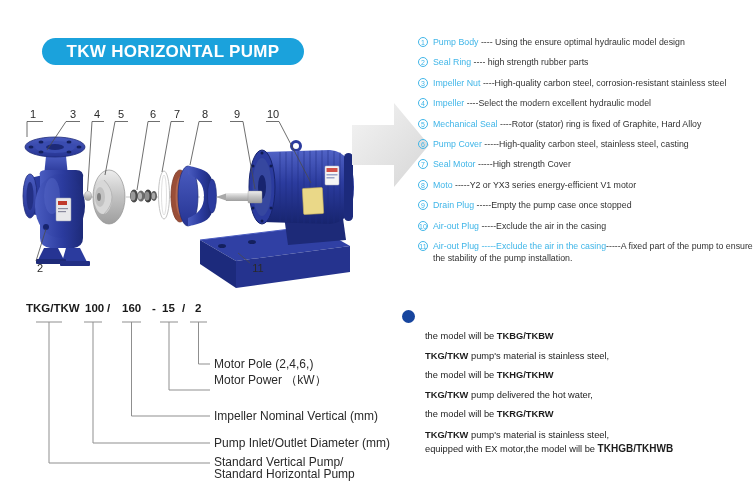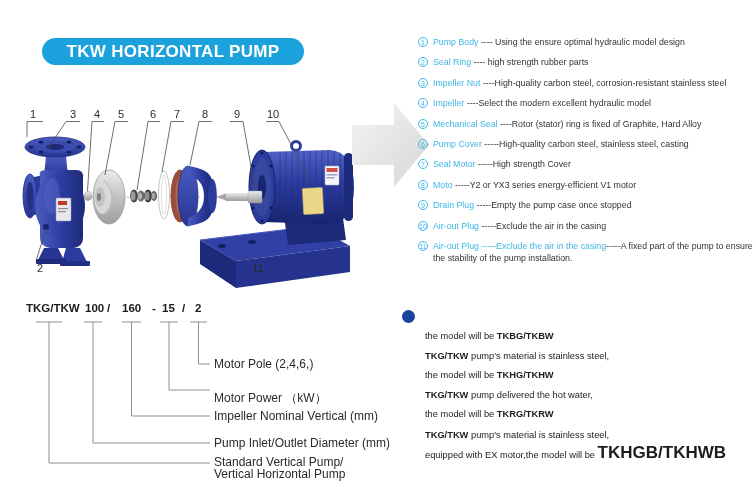--- a/index.html
+++ b/index.html
@@ -26,21 +26,21 @@
   
   .codepart{position:absolute;font-weight:bold;font-size:11.5px;color:#1a1a1a;top:302px;}
   .tree-svg{position:absolute;left:25px;top:315px;}
   .clabel{position:absolute;font-size:12px;color:#2a2a2a;left:214px;line-height:11.5px;}
 
   
   .notes{position:absolute;left:400px;top:304px;width:356px;height:170px;}
   .nbullet{position:absolute;left:2px;top:6px;width:13px;height:13px;border-radius:50%;background:#17459e;}
   .nline{position:absolute;left:25px;font-size:9.3px;color:#1c1c1c;white-space:nowrap;}
   .nline b{font-weight:bold;}
-  .nline.big-tail b.tail{font-size:17px;}
+  .nline.big-tail b.tail{font-size:10px;}
 </style>
 </head>
 <body>
 
 <div class="page">
 
   <div class="banner">
     <span>TKW HORIZONTAL PUMP</span>
   </div>
 
@@ -274,26 +274,26 @@
         <polyline points="122,322 141,322"></polyline>
           <polyline points="131.5,322 131.5,416 210,416"></polyline>
         <polyline points="160,322 178,322"></polyline>
           <polyline points="169,322 169,390 210,390"></polyline>
         <polyline points="190,322 207,322"></polyline>
           <polyline points="198.5,322 198.5,364 210,364"></polyline>
       </g>
     </svg>
 
     <div class="clabel" style="top:359px">Motor Pole (2,4,6,)</div>
-    <div class="clabel" style="top:393px">Motor Power （kW）</div>
+    <div class="clabel" style="top:375px">Motor Power （kW）</div>
     <div class="clabel" style="top:411px">Impeller Nominal Vertical (mm)</div>
     <div class="clabel" style="top:438px">Pump Inlet/Outlet Diameter (mm)</div>
     <div class="clabel" style="top:457px">
       <span>Standard Vertical Pump/</span><br>
-      <span>Vertical Horizontal Pump</span>
+      <span>Standard Horizontal Pump</span>
     </div>
   </div>
 
   <div class="notes">
     <div class="nbullet"></div>
     <div class="nline" style="top:27px"><b></b><span>the model will be </span><b class="tail">TKBG/TKBW</b></div>
     <div class="nline" style="top:47px"><b>TKG/TKW</b><span> pump's material is stainless steel,</span><b class="tail"></b></div>
     <div class="nline" style="top:66px"><b></b><span>the model will be </span><b class="tail">TKHG/TKHW</b></div>
     <div class="nline" style="top:86px"><b>TKG/TKW</b><span> pump delivered the hot water,</span><b class="tail"></b></div>
     <div class="nline" style="top:105px"><b></b><span>the model will be </span><b class="tail">TKRG/TKRW</b></div>

